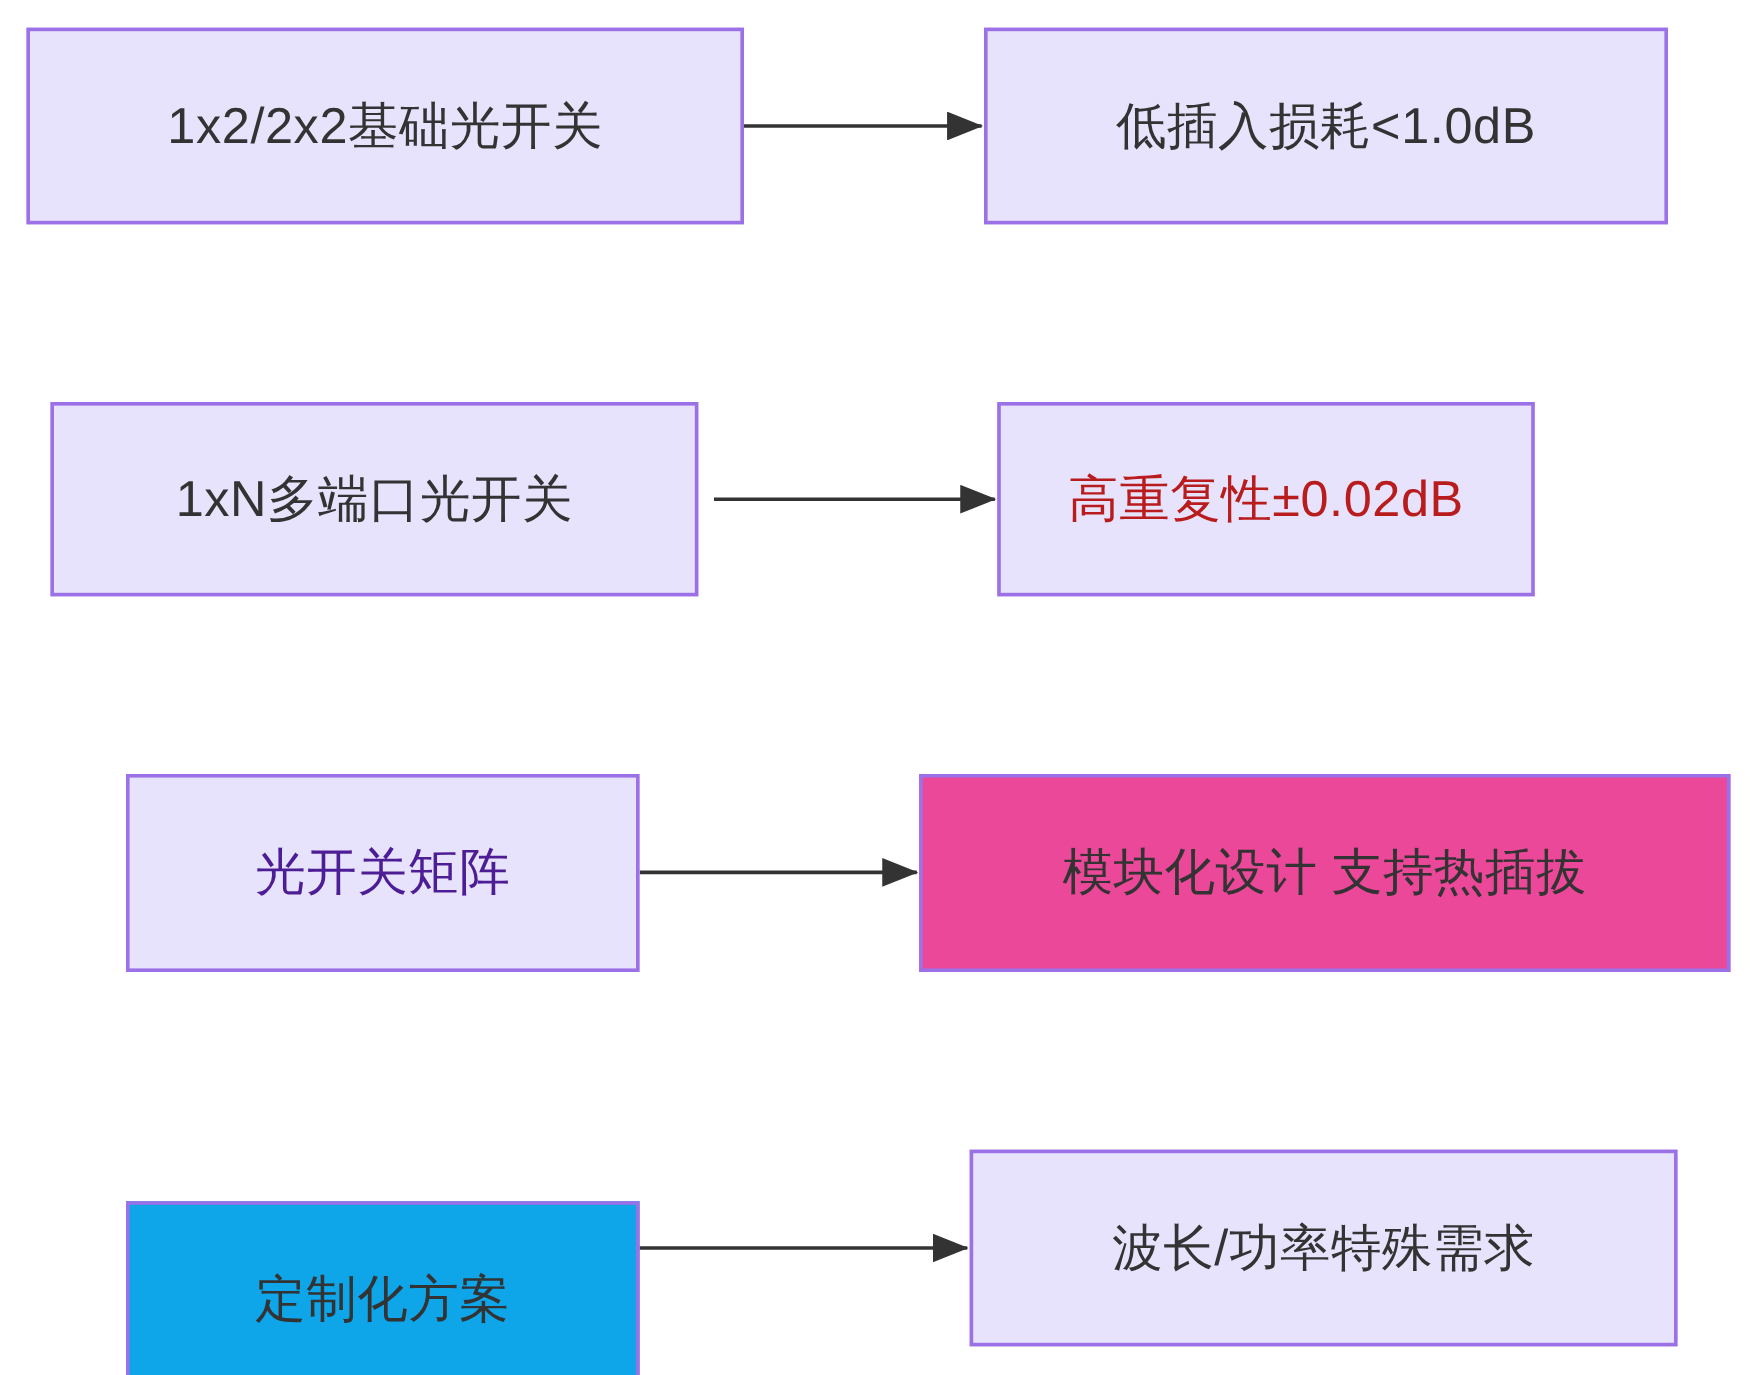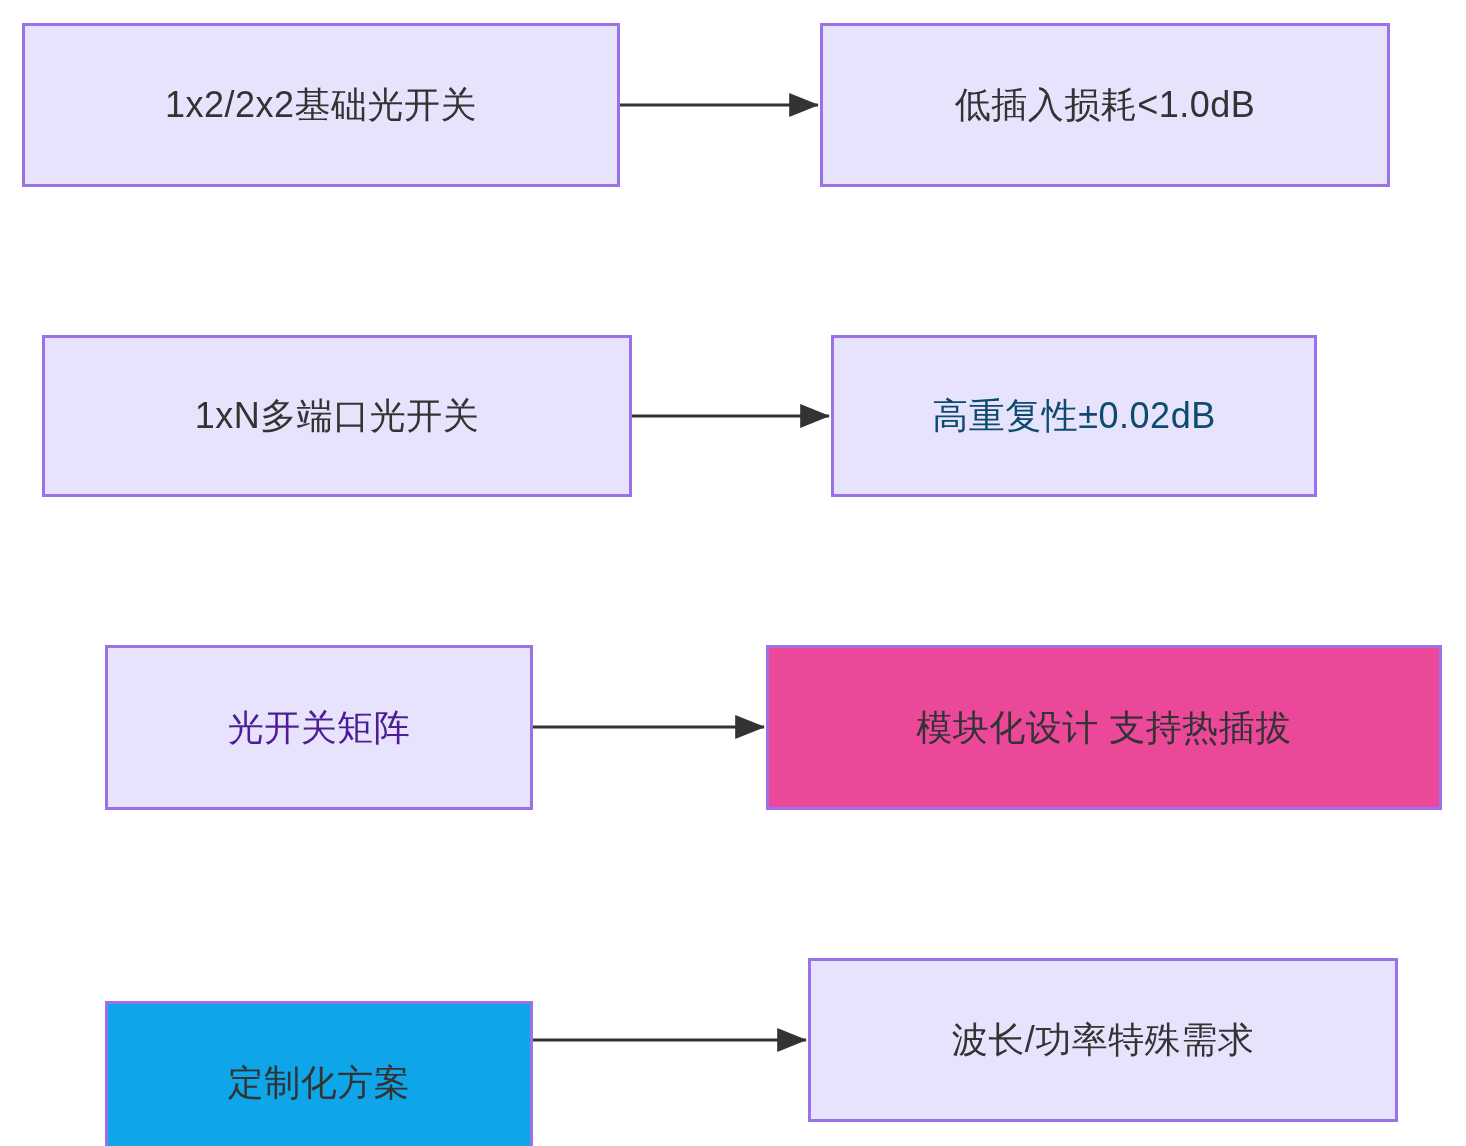--- a/index.html
+++ b/index.html
@@ -19,21 +19,21 @@
   }
   .node {
     position: absolute;
     box-sizing: border-box;
     background: #E7E3FC;
     border: 3px solid #9C70E6;
     display: flex;
     align-items: center;
     justify-content: center;
     color: #333333;
-    font-size: 36px;
+    font-size: 42px;
     line-height: 1.2;
     letter-spacing: 0.5px;
     white-space: nowrap;
   }
   .node-label {
     display: block;
   }
   .edge-svg {
     position: absolute;
     left: 0;
@@ -63,24 +63,24 @@
       </g>
   </svg>
 
   <div id="nodes-group">
       <div class="node" style="left: 22px; top: 23px; width: 598px; height: 164px; background: rgb(231, 227, 252); border-color: rgb(156, 112, 230); color: rgb(51, 51, 51);">
         <span class="node-label">1x2/2x2基础光开关</span>
       </div>
       <div class="node" style="left: 820px; top: 23px; width: 570px; height: 164px; background: rgb(231, 227, 252); border-color: rgb(156, 112, 230); color: rgb(51, 51, 51); text-align: center;">
         <span class="node-label">低插入损耗&lt;1.0dB</span>
       </div>
-      <div class="node" style="left: 42px; top: 335px; width: 590px; height: 162px; background: rgb(231, 227, 252); border-color: rgb(156, 112, 230); color: rgb(51, 51, 51); align-items: center;">
+      <div class="node" style="left: 42px; top: 335px; width: 540px; height: 162px; background: rgb(231, 227, 252); border-color: rgb(156, 112, 230); color: rgb(51, 51, 51); align-items: center;">
         <span class="node-label">1xN多端口光开关</span>
       </div>
-      <div class="node" style="left: 831px; top: 335px; width: 486px; height: 162px; background: rgb(231, 227, 252); border-color: rgb(156, 112, 230); color: #0c4a6e;">
+      <div class="node" style="left: 831px; top: 335px; width: 448px; height: 162px; background: rgb(231, 227, 252); border-color: rgb(156, 112, 230); color: #b91c1c;">
         <span class="node-label">高重复性±0.02dB</span>
       </div>
       <div class="node" style="left: 105px; top: 645px; width: 428px; height: 165px; background: rgb(231, 227, 252); border-color: rgb(156, 112, 230); color: #4c1d95;">
         <span class="node-label">光开关矩阵</span>
       </div>
       <div class="node" style="left: 766px; top: 645px; width: 676px; height: 165px; background: #ec4899; border-color: rgb(156, 112, 230); color: rgb(51, 51, 51);">
         <span class="node-label">模块化设计 支持热插拔</span>
       </div>
       <div class="node" style="left: 105px; top: 1001px; width: 428px; height: 164px; background: #0ea5e9; border-color: rgb(156, 112, 230); color: rgb(51, 51, 51);">
         <span class="node-label">定制化方案</span>

